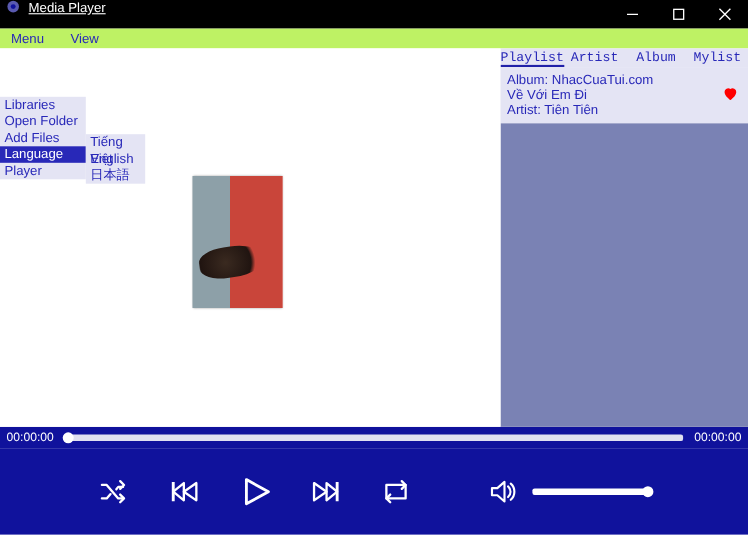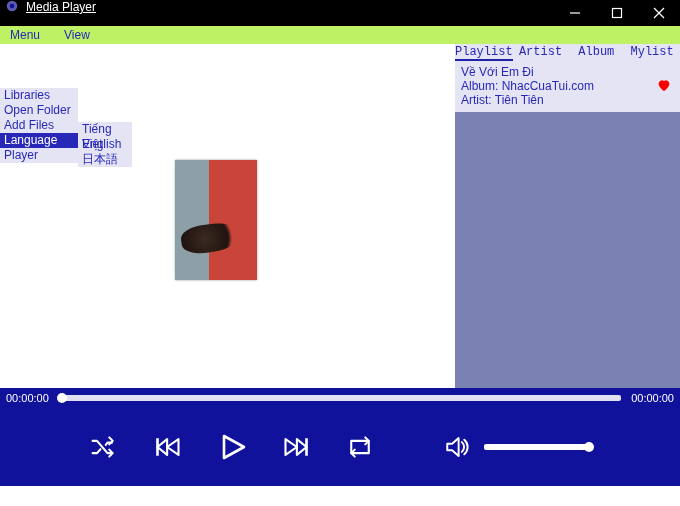--- a/index.html
+++ b/index.html
@@ -89,22 +89,22 @@
   </div>
 
   <div class="side">
     <div class="tabs">
       <div class="tab active">Playlist</div>
       <div class="tab">Artist</div>
       <div class="tab">Album</div>
       <div class="tab">Mylist</div>
     </div>
     <div class="track">
+      <div class="line">Album: NhacCuaTui.com</div>
       <div class="line">Về Với Em Đi</div>
-      <div class="line">Album: NhacCuaTui.com</div>
       <div class="line">Artist: Tiên Tiên</div>
       <span class="heart">
         <svg viewBox="0 0 24 24">
             <path fill="#ff0000" d="M12 21s-8-5.3-8-11A5 5 0 0 1 12 6a5 5 0 0 1 8 4c0 5.7-8 11-8 11z"></path>
           </svg>
       </span>
     </div>
     <div class="sidebody"></div>
   </div>
 

